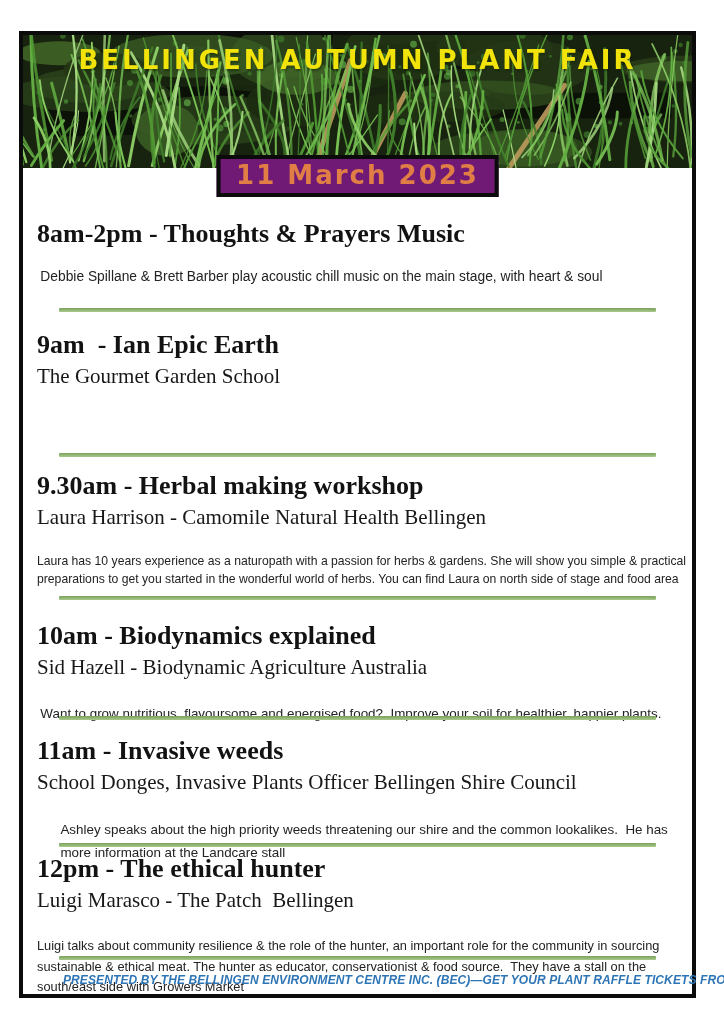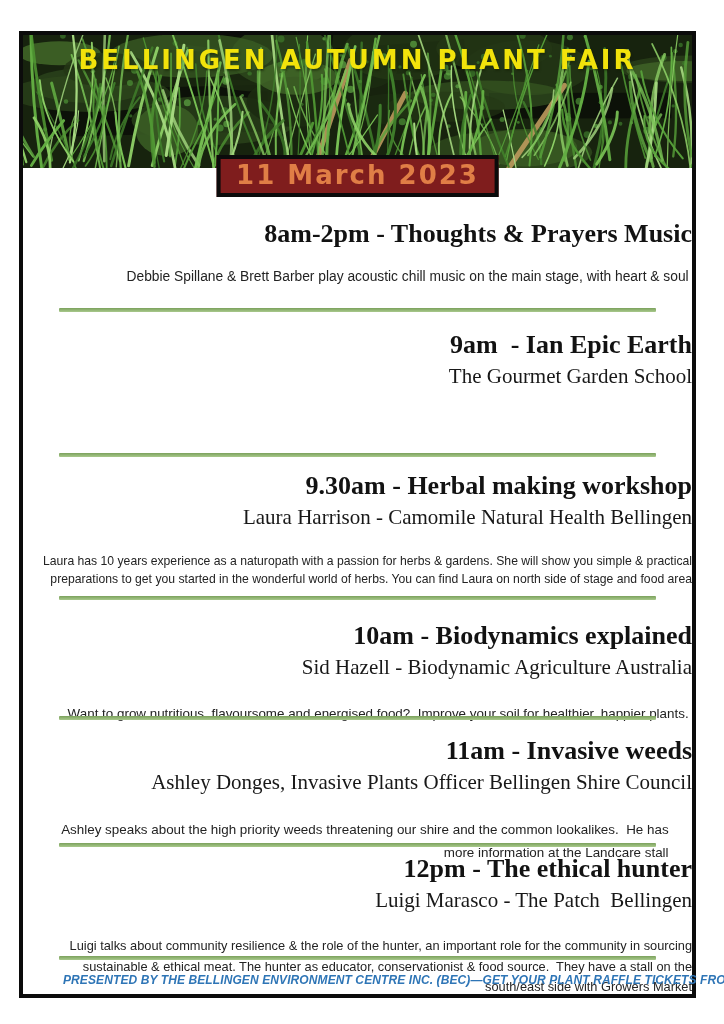--- a/index.html
+++ b/index.html
@@ -25,28 +25,28 @@
   }
   .photo-subtitle{
     position:absolute;top:69px;left:0;width:100%;text-align:center;
     font-family:"DejaVu Sans",sans-serif;font-weight:bold;
     font-size:23px;letter-spacing:6px;color:var(--yellow);
     text-shadow:1px 2px 2px rgba(20,30,5,.45);white-space:nowrap;
   }
   
   .datebox{
     position:absolute;top:120px;left:50%;transform:translateX(-50%);
-    background:#7f1d1d;border:4px solid #0b0b0b;z-index:3;
+    background:#701a75;border:4px solid #0b0b0b;z-index:3;
     padding:1px 16px 3px;white-space:nowrap;
     font-family:"DejaVu Sans",sans-serif;font-weight:bold;
     font-size:26px;letter-spacing:2px;color:var(--orange);
   }
   
   .content{position:absolute;left:0;top:133px;width:669px;height:826px;}
-  .event{position:absolute;left:0;width:100%;text-align:right;}
+  .event{position:absolute;left:14px;width:100%;text-align:left;}
   .event-title{
     font-family:"Liberation Serif",serif;font-weight:bold;
     font-size:26px;line-height:31px;color:#121212;white-space:pre-wrap;
   }
   .event-subtitle{
     font-family:"Liberation Serif",serif;font-size:21px;line-height:25px;
     margin-top:4px;color:#181818;white-space:pre-wrap;
   }
   .event-desc{
     font-size:13.2px;line-height:21px;color:#232323;
@@ -394,21 +394,21 @@
       </div>
       <div class="divider d2"></div>
       <div class="event e3">
         <div class="event-title">10am - Biodynamics explained</div>
         <div class="event-subtitle">Sid Hazell - Biodynamic Agriculture Australia</div>
         <div class="event-desc">Want to grow nutritious, flavoursome and energised food?  Improve your soil for healthier, happier plants.</div>
       </div>
       <div class="divider d3"></div>
       <div class="event e4">
         <div class="event-title">11am - Invasive weeds</div>
-        <div class="event-subtitle">Ashley Donges, Invasive Plants Officer Bellingen Shire Council</div>
+        <div class="event-subtitle">School Donges, Invasive Plants Officer Bellingen Shire Council</div>
         <div class="event-desc">Ashley speaks about the high priority weeds threatening our shire and the common lookalikes.  He has more information at the Landcare stall</div>
       </div>
       <div class="divider d4"></div>
       <div class="event e5">
         <div class="event-title">12pm - The ethical hunter</div>
         <div class="event-subtitle">Luigi Marasco - The Patch  Bellingen</div>
         <div class="event-desc">Luigi talks about community resilience &amp; the role of the hunter, an important role for the community in sourcing sustainable &amp; ethical meat. The hunter as educator, conservationist &amp; food source.  They have a stall on the south/east side with Growers Market</div>
       </div>
       <div class="divider d5"></div>
       <div class="footer">PRESENTED BY THE BELLINGEN ENVIRONMENT CENTRE INC. (BEC)—GET YOUR PLANT RAFFLE TICKETS FROM THE BEC  STALL @ CHURCH ST</div>

